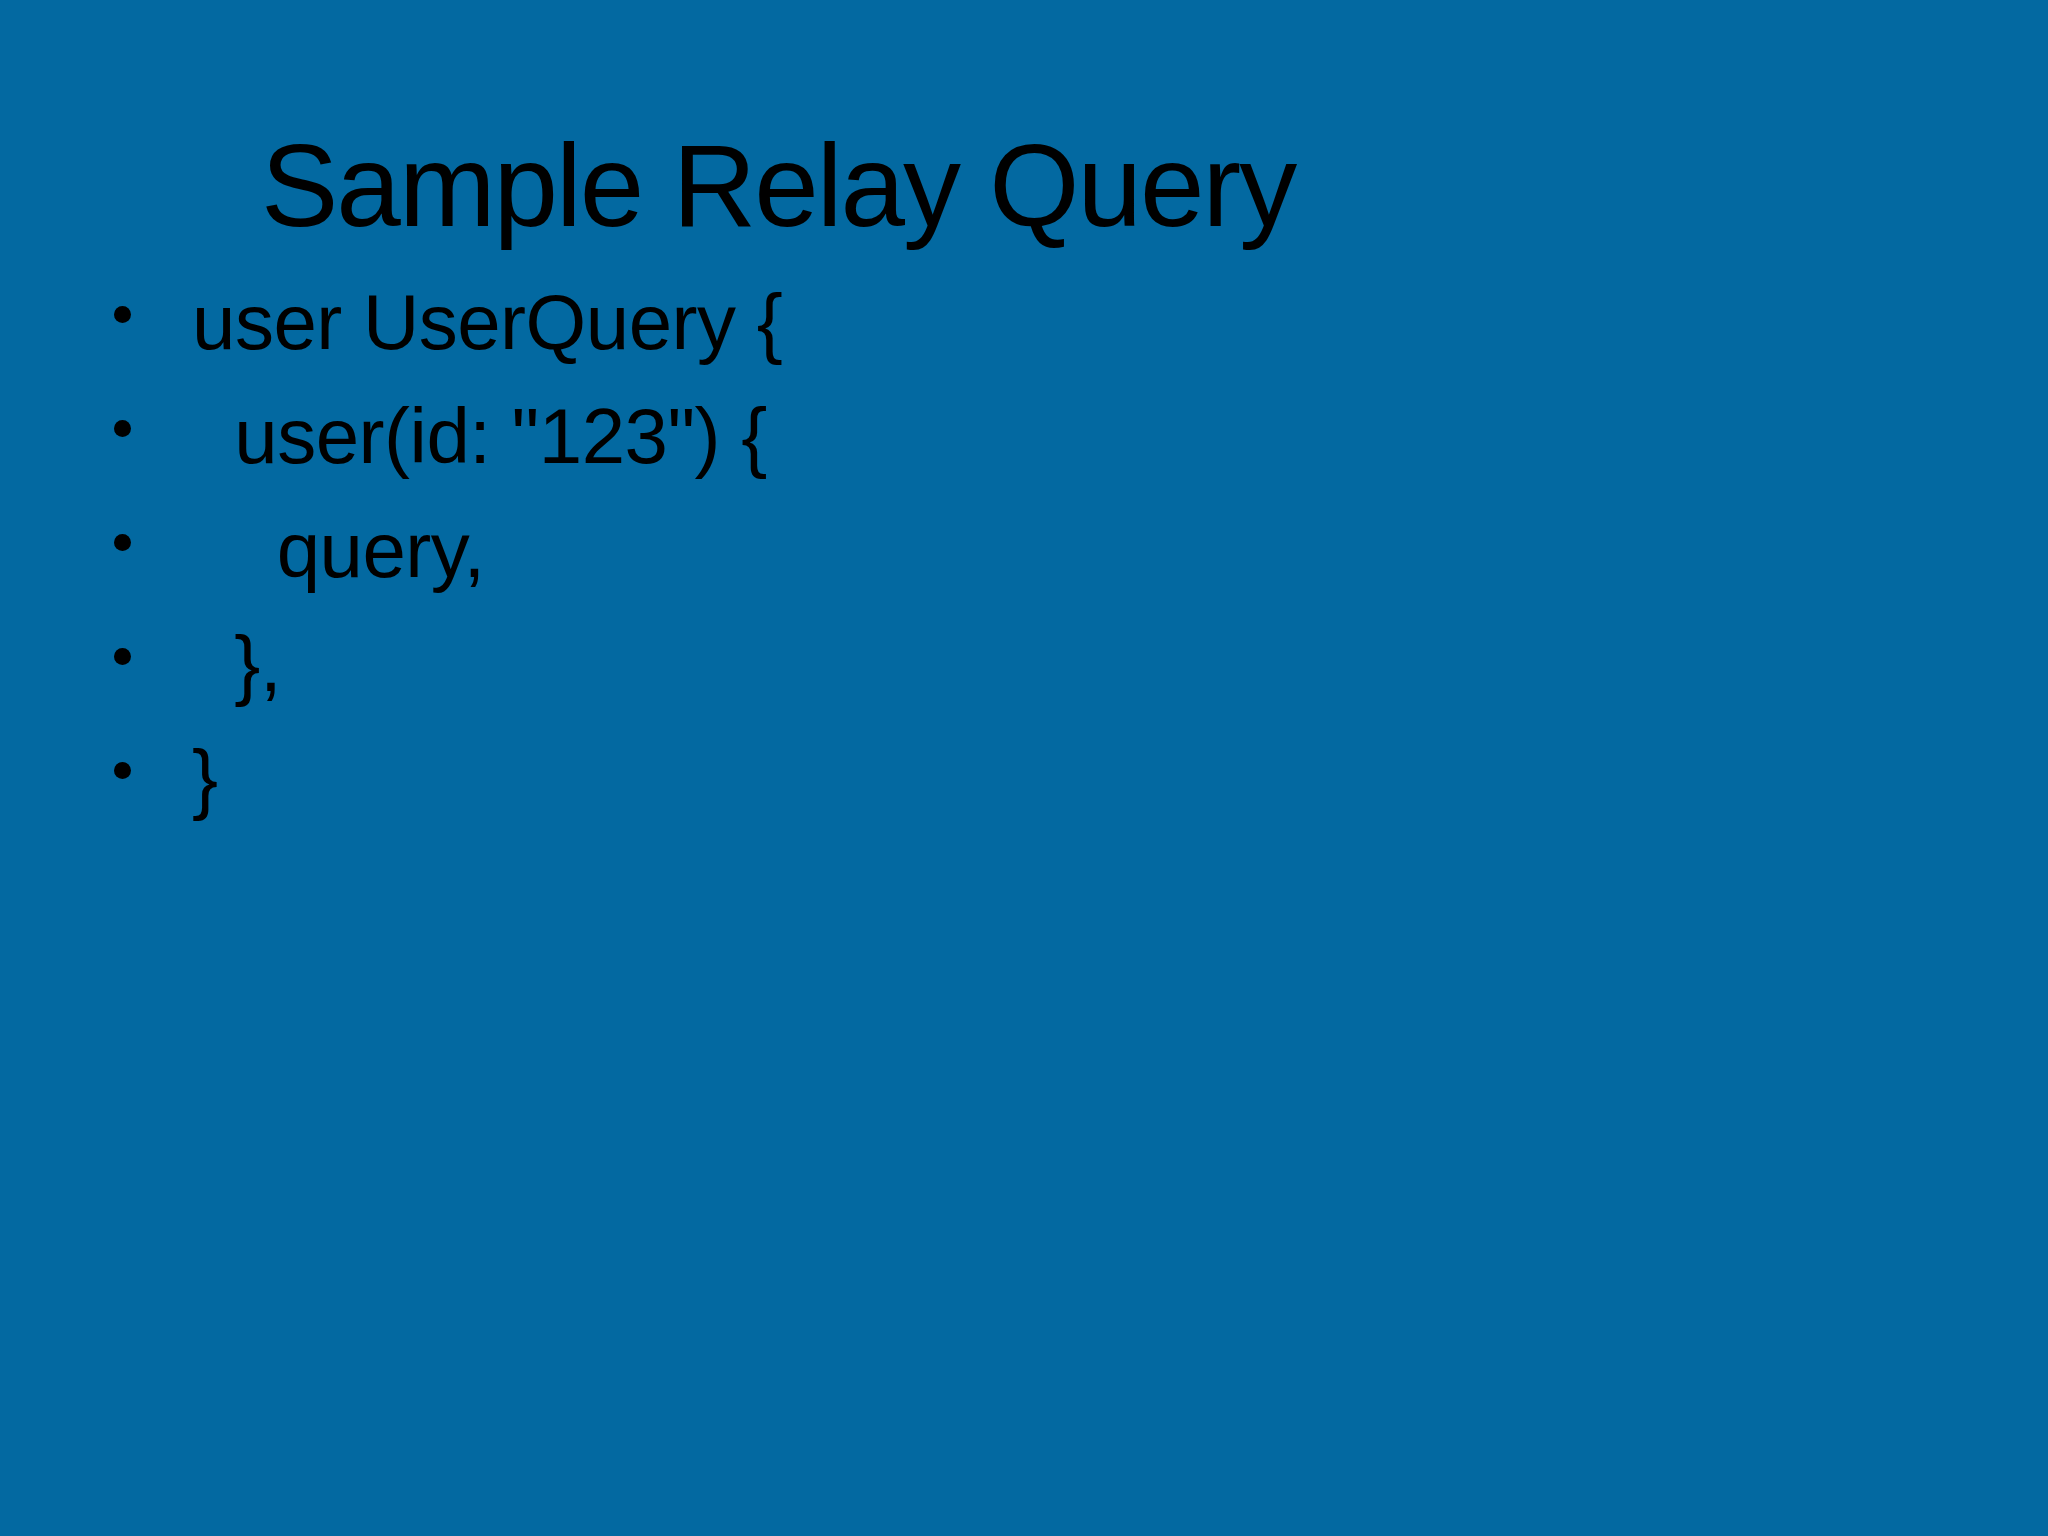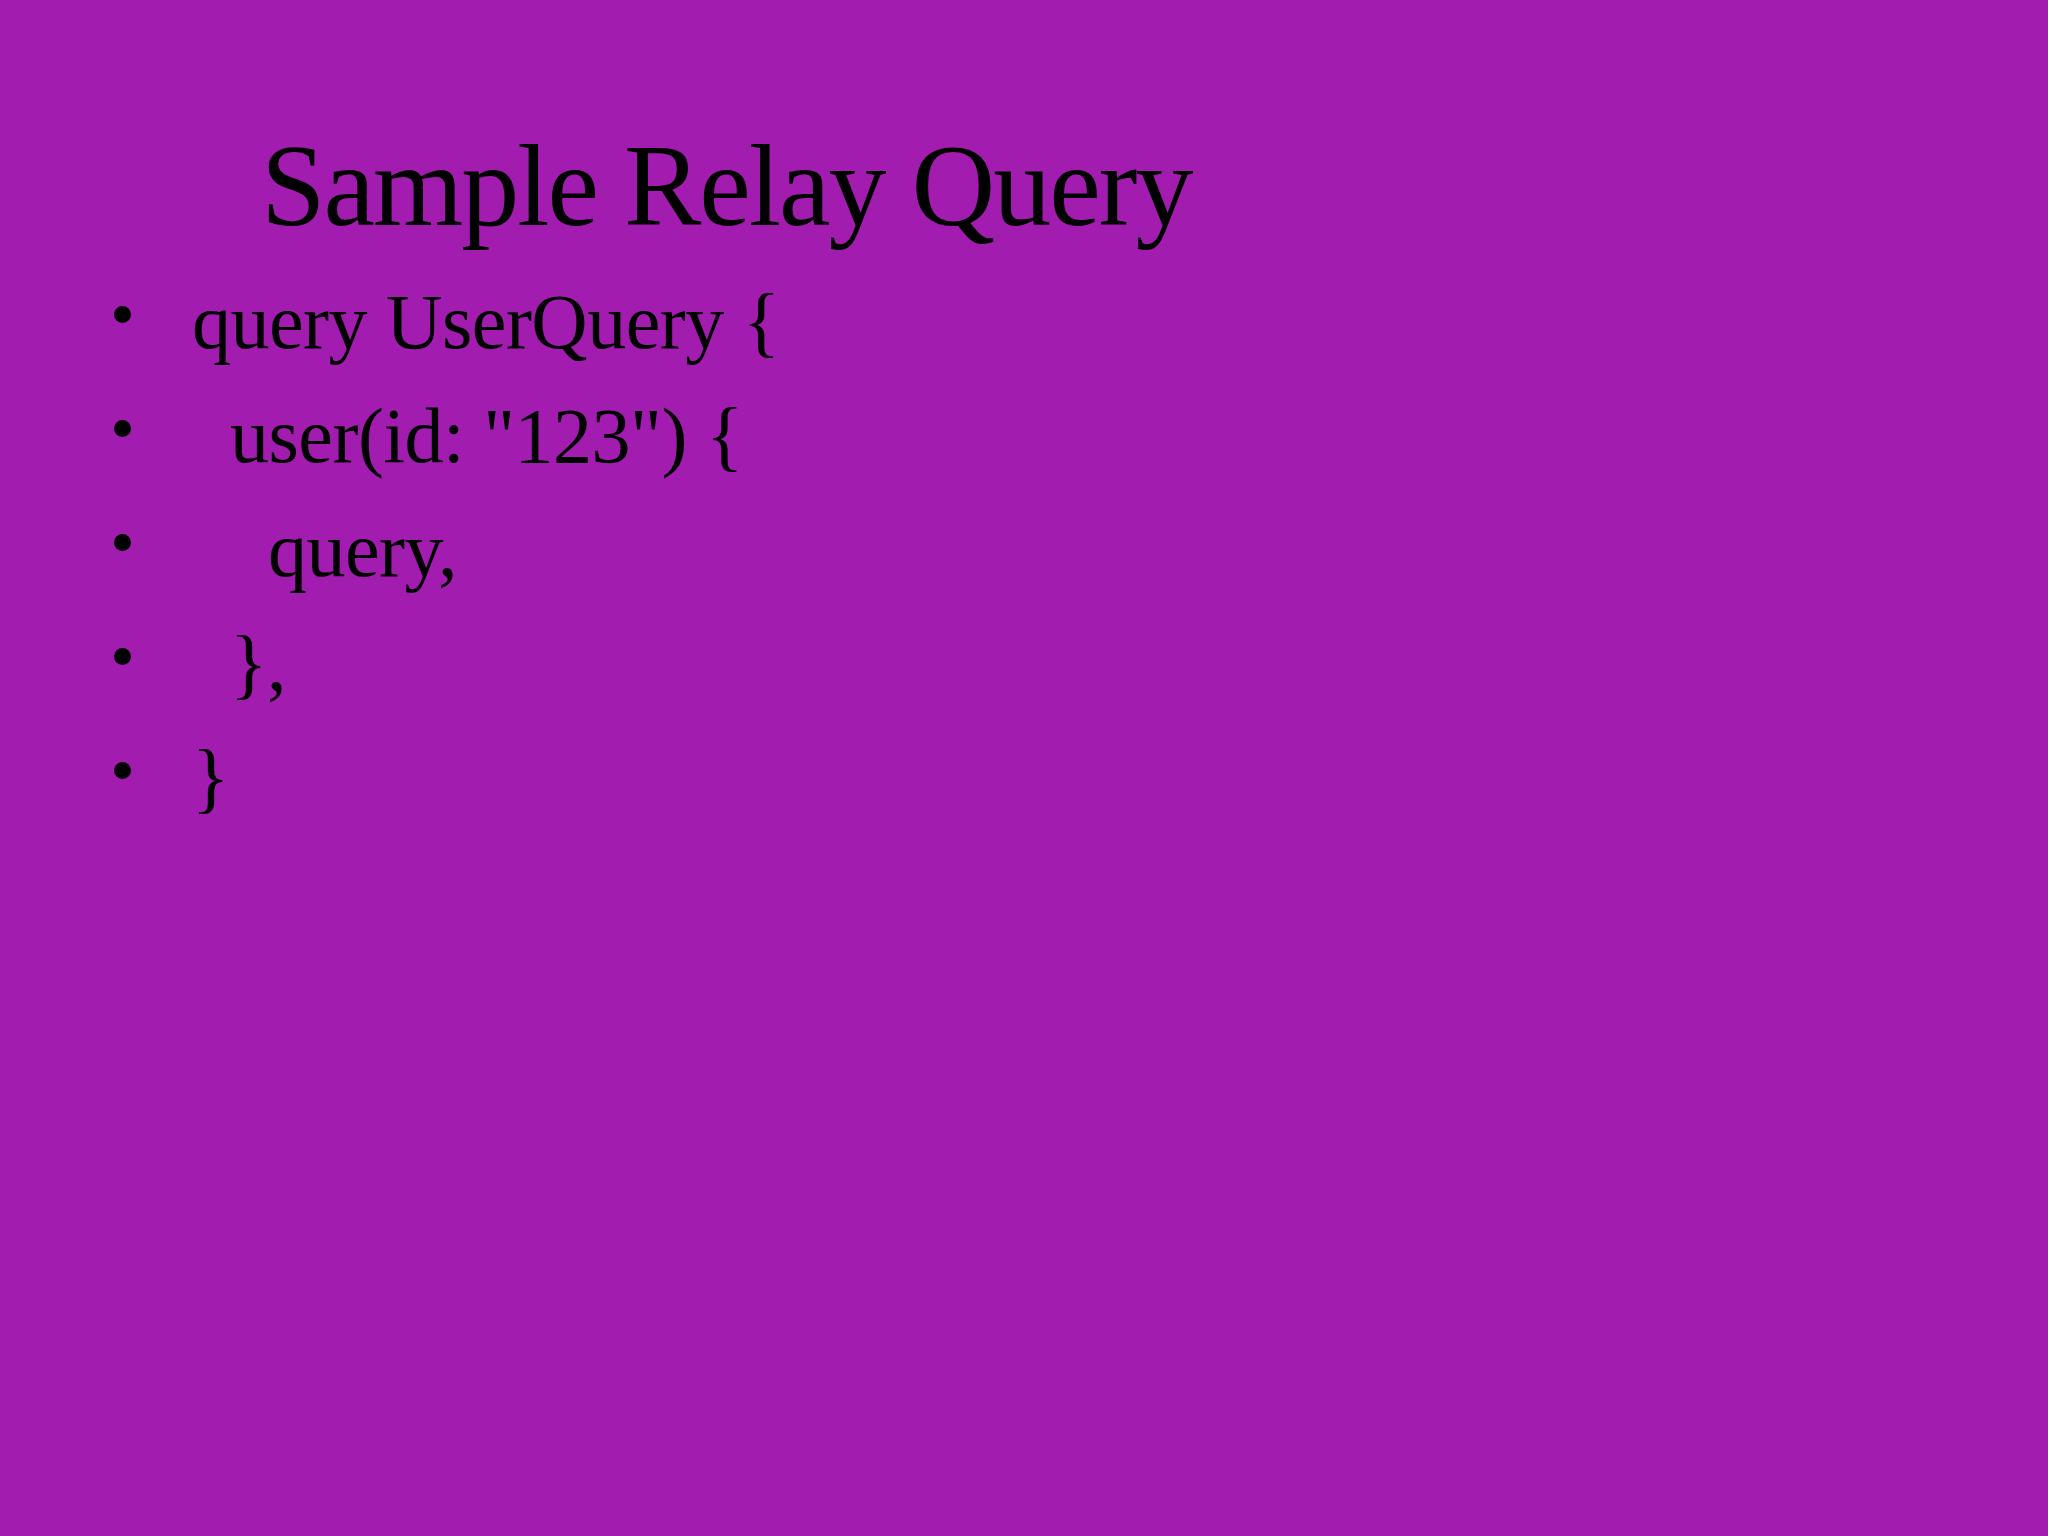--- a/index.html
+++ b/index.html
@@ -50,29 +50,29 @@
   .bullet-text {
     font-size: 78px;
     line-height: 1;
     white-space: pre; 
     letter-spacing: -0.5px;
   }
 </style>
 </head>
 <body>
 
-<div class="slide" style="background: #a21caf; color: rgb(0, 0, 0); font-family: Liberation Serif, serif;">
+<div class="slide" style="background: #0369a1; color: rgb(0, 0, 0);">
 
   <h1 class="slide-title">Sample Relay Query</h1>
 
   <div class="bullet-list">
 
     <div class="bullet-row">
       <span class="bullet-dot"></span>
-      <span class="bullet-text">query UserQuery {</span>
+      <span class="bullet-text">user UserQuery {</span>
     </div>
 
     <div class="bullet-row">
       <span class="bullet-dot"></span>
       <span class="bullet-text">  user(id: "123") {</span>
     </div>
 
     <div class="bullet-row">
       <span class="bullet-dot"></span>
       <span class="bullet-text">    query,</span>

